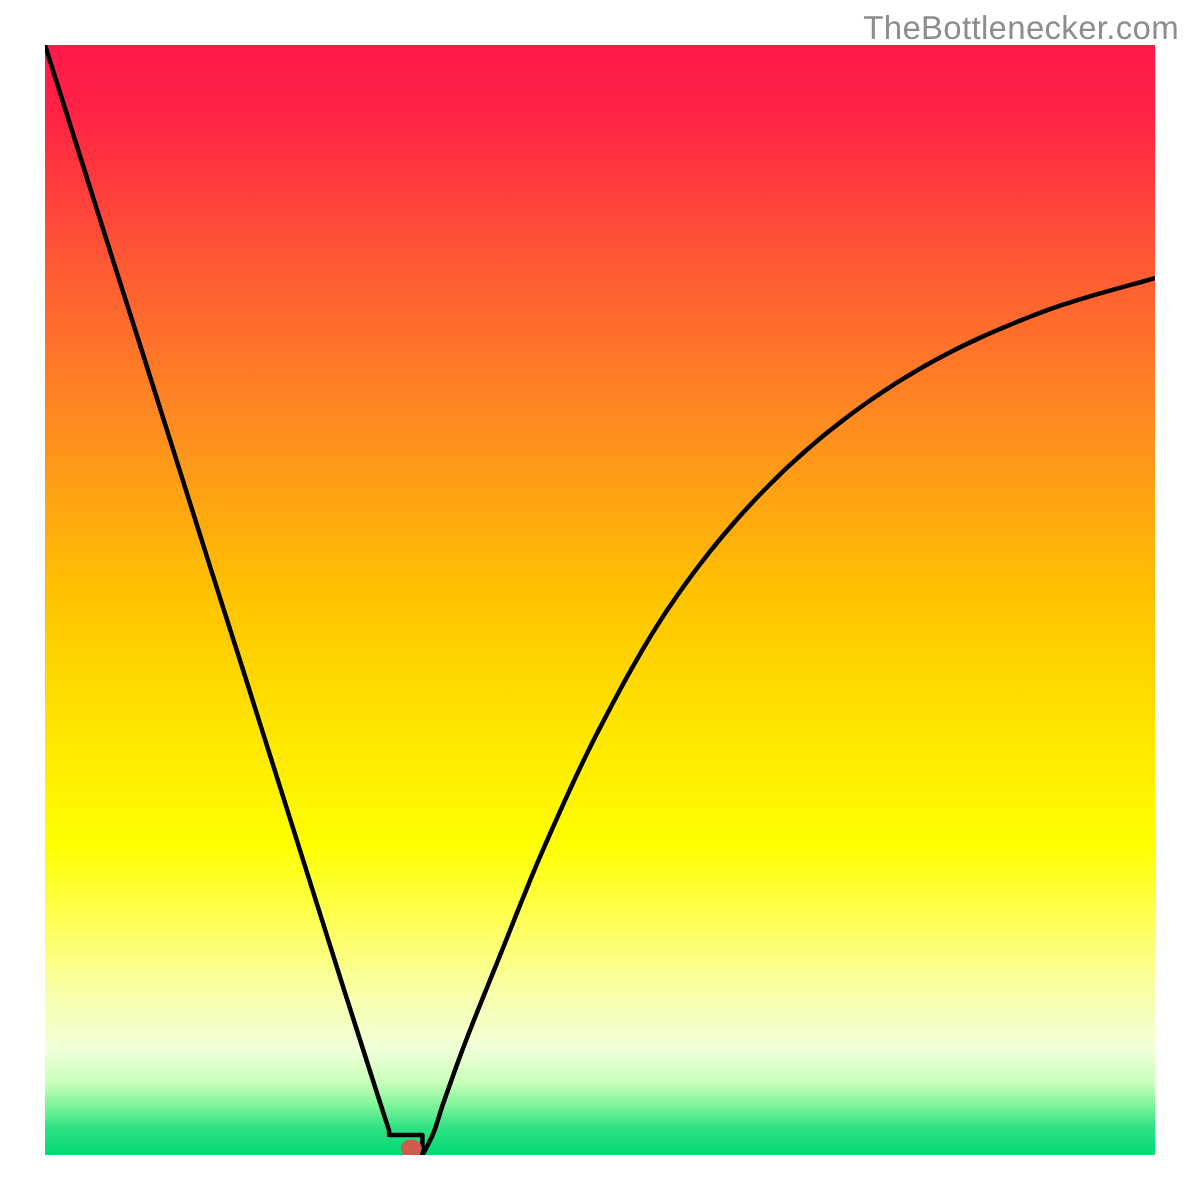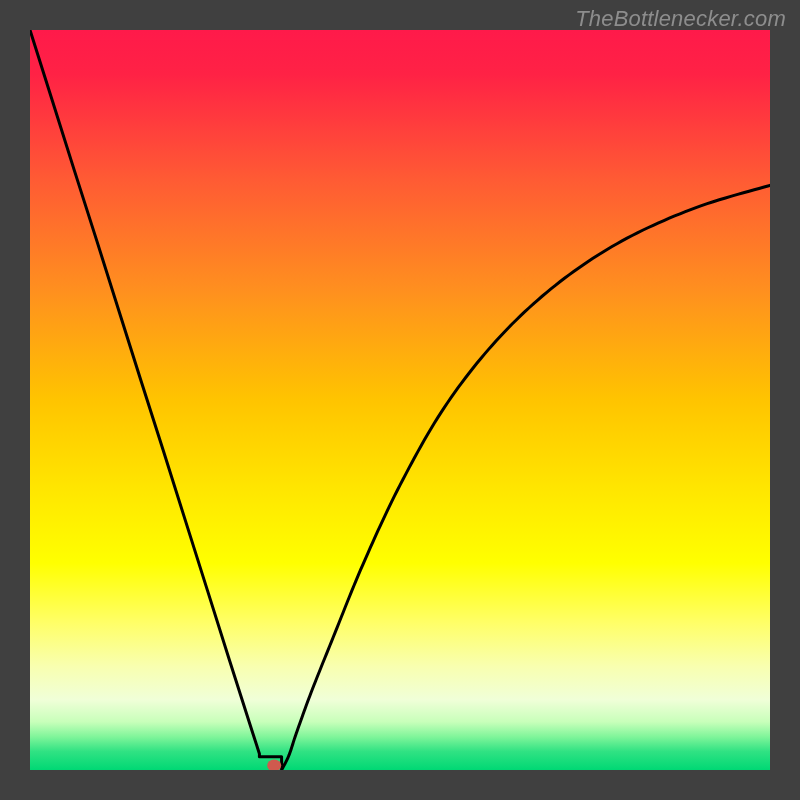--- a/index.html
+++ b/index.html
@@ -8,22 +8,21 @@
     width: 800px;
     height: 800px;
     overflow: hidden;
     background: #000;
     font-family: Arial, Helvetica, sans-serif;
   }
   .frame {
     position: absolute;
     left: 0; top: 0;
     width: 800px; height: 800px;
-    background: #404040;
-    font-style: italic;
+    background: #ffffff;
   }
   .plot {
     position: absolute;
     left: 30px; top: 30px;
     width: 740px; height: 740px;
     overflow: hidden;
   }
   .watermark {
     position: absolute;
     top: 6px;

